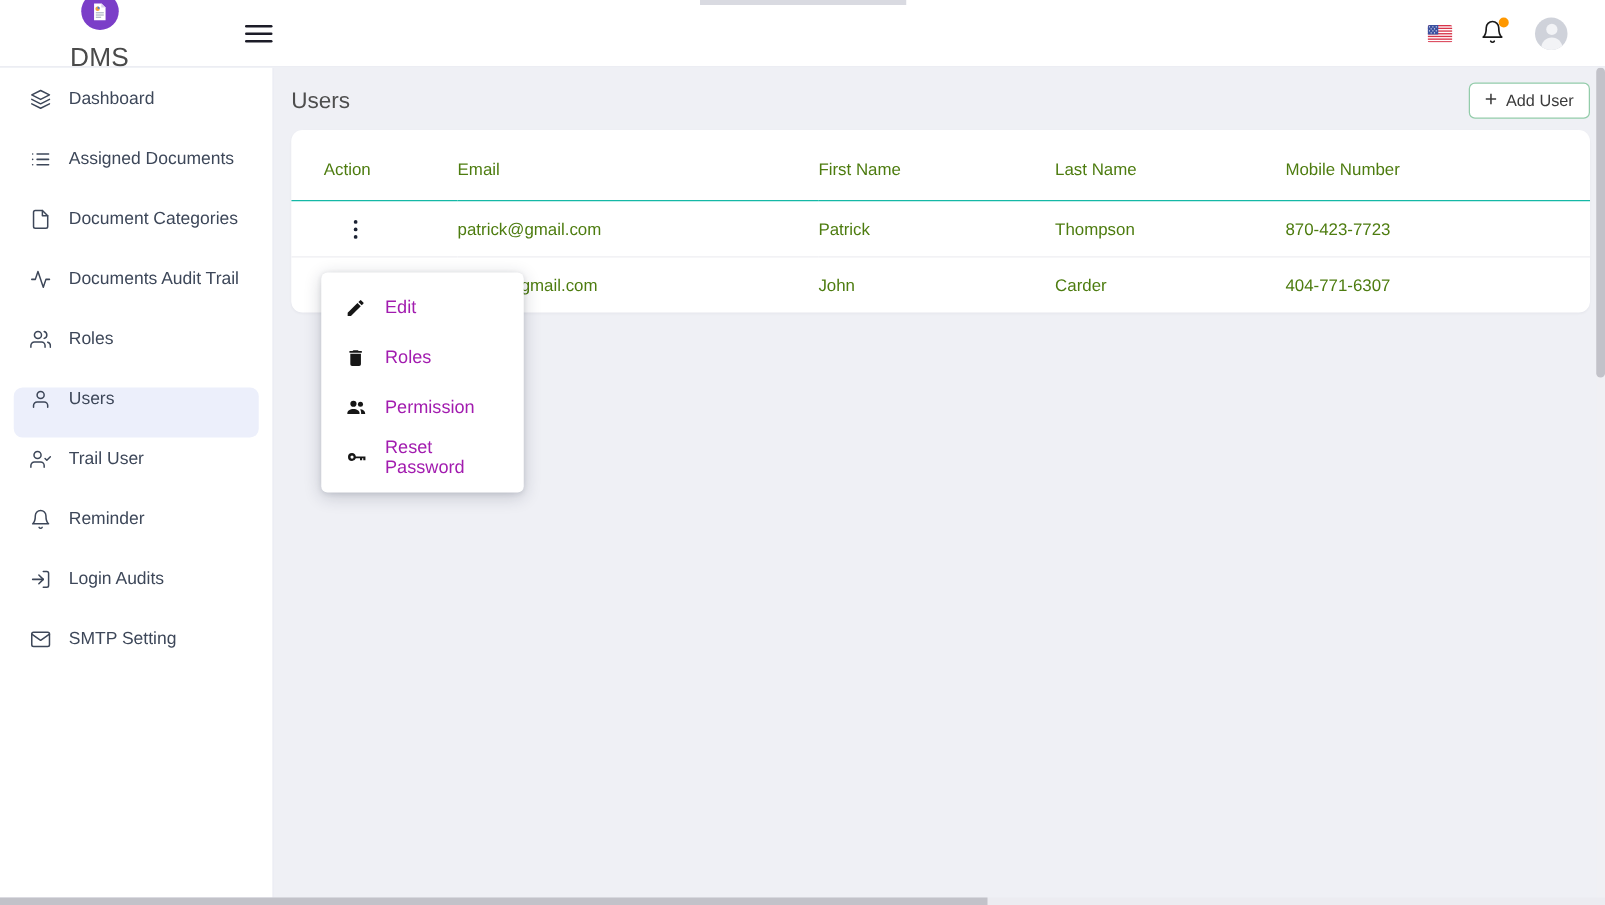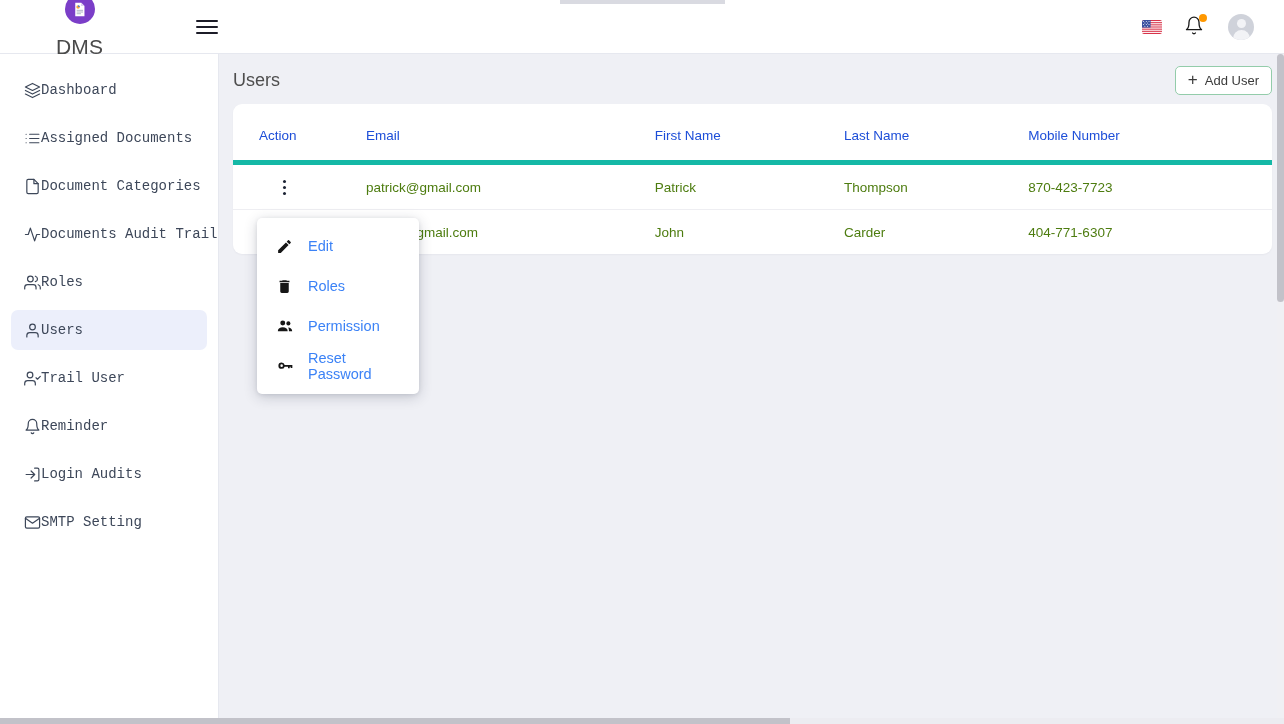--- a/index.html
+++ b/index.html
@@ -134,29 +134,28 @@
     width: 219px;
     height: 670px;
     background: #ffffff;
     border-right: 1px solid #e6e8ef;
     padding-top: 12px;
     overflow: hidden;
   }
 
   .nav-item {
     display: flex;
-    align-items: center;
+    gap: 14px;
     height: 40px;
     margin: 4px 11px;
     padding-left: 12px;
     border-radius: 7px;
     cursor: pointer;
     color: #3d4759;
     font-size: 14px;
-    font-family: Liberation Mono, monospace;
   }
   .nav-item + .nav-item { margin-top: 8px; }
   .nav-item.active {
     background: #eceffb;
   }
   .nav-item .nav-icon {
     width: 18px; height: 18px;
     flex: none;
     display: flex;
     align-items: center;
@@ -227,23 +226,23 @@
   table {
     width: 100%;
     border-collapse: collapse;
     table-layout: fixed;
   }
 
   thead th {
     text-align: left;
     font-size: 13.5px;
     font-weight: 400;
-    color: #1d4ed8;
+    color: #4d7c0f;
     padding: 24px 0 17px 0;
-    border-bottom: 5px solid #14b8a6;
+    border-bottom: 1px solid #14b8a6;
   }
 
   tbody td {
     font-size: 13.5px;
     color: #4d7c0f;
     padding: 12px 0;
     border-bottom: 1px solid #eeeef2;
     height: 34px;
   }
   tbody tr:last-child td { border-bottom: none; }
@@ -285,21 +284,21 @@
     z-index: 40;
   }
   .ctx-item {
     display: flex;
     align-items: center;
     gap: 14px;
     height: 40px;
     padding: 0 18px;
     cursor: pointer;
     font-size: 14.5px;
-    color: #3b82f6;
+    color: #a21caf;
   }
   .ctx-icon {
     width: 19px; height: 19px;
     flex: none;
     display: flex;
     align-items: center;
     justify-content: center;
     color: #161616;
   }
 

